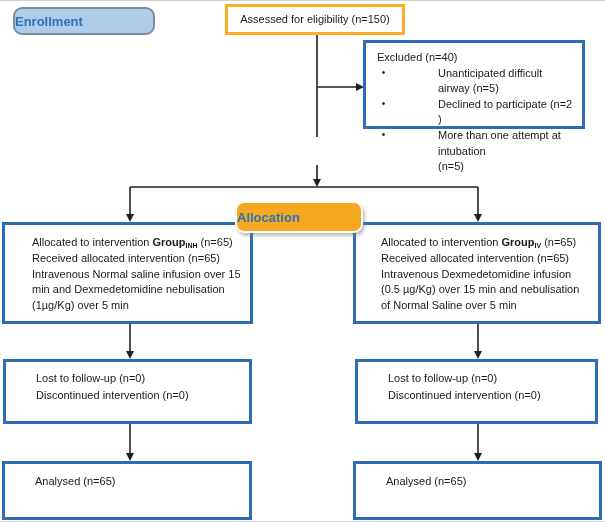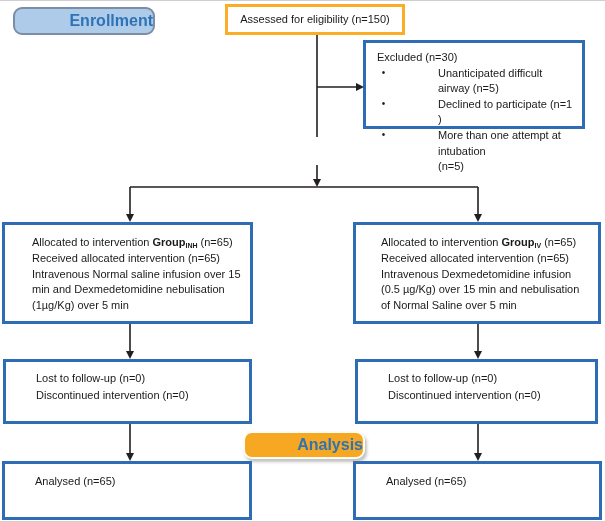--- a/index.html
+++ b/index.html
@@ -36,23 +36,23 @@
   .center-text {
     display: flex;
     align-items: center;
     justify-content: center;
     text-align: left;
   }
   .badge {
     position: absolute;
     display: flex;
     align-items: center;
-    justify-content: flex-end;
+    justify-content: flex-start;
     font-weight: bold;
-    font-size: 16px;
+    font-size: 13px;
     color: #2E74B5;
     border-radius: 9px;
     z-index: 3;
   }
   .badge-enrollment {
     left: 13px; top: 6px; width: 142px; height: 28px;
     background: #AECBEA;
     border: 2px solid #7C8DA6;
   }
   .badge-stage {
@@ -125,37 +125,37 @@
       <polygon points="126,350 134,350 130,358"></polygon>
       <polygon points="474,350 482,350 478,358"></polygon>
       <polygon points="126,452 134,452 130,460"></polygon>
       <polygon points="474,452 482,452 478,460"></polygon>
     </g>
   </svg>
 
   <div class="badge badge-enrollment">
     <span>Enrollment</span>
   </div>
-  <div class="badge badge-stage badge-analysis">
-    <span>Analysis</span>
+  <div class="badge badge-stage badge-allocation">
+    <span>Allocation</span>
   </div>
 
   <div class="box orange-box center-text box-assessed">
     <span>Assessed for eligibility (n=150)</span>
   </div>
 
   <div class="box blue-box box-excluded">
-    <div>Excluded (n=30)</div>
+    <div>Excluded (n=40)</div>
     <div class="bullet-row">
       <span class="bullet-glyph">•</span>
       <span class="bullet-text">Unanticipated difficult airway (n=5)</span>
     </div>
     <div class="bullet-row">
       <span class="bullet-glyph">•</span>
-      <span class="bullet-text">Declined to participate (n=1 )</span>
+      <span class="bullet-text">Declined to participate (n=2 )</span>
     </div>
     <div class="bullet-row">
       <span class="bullet-glyph">•</span>
       <span class="bullet-text preline">More than one attempt at intubation
 (n=5)</span>
     </div>
   </div>
 
 
   <div class="box blue-box box-alloc-left">

